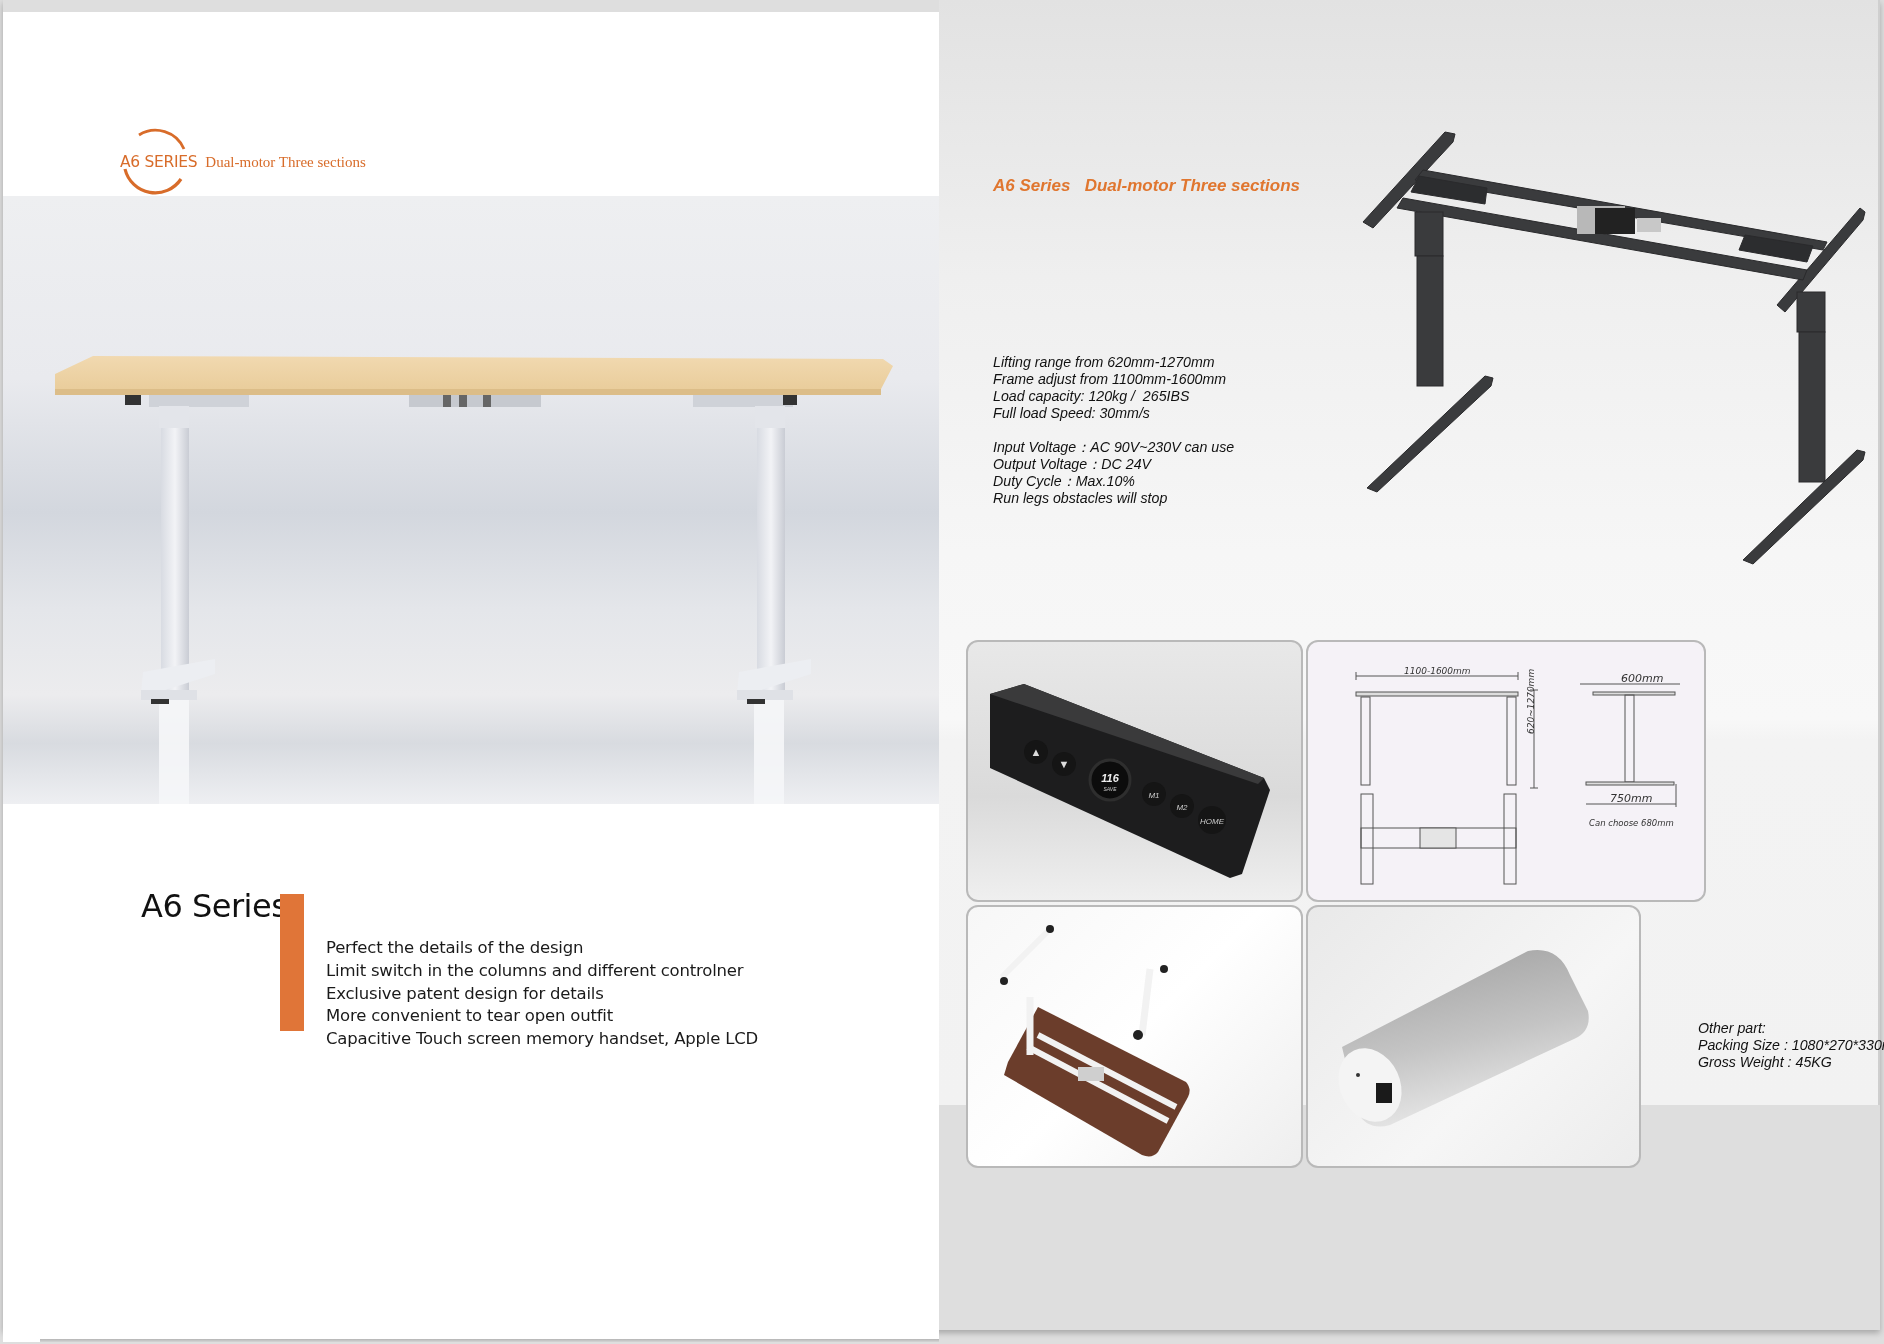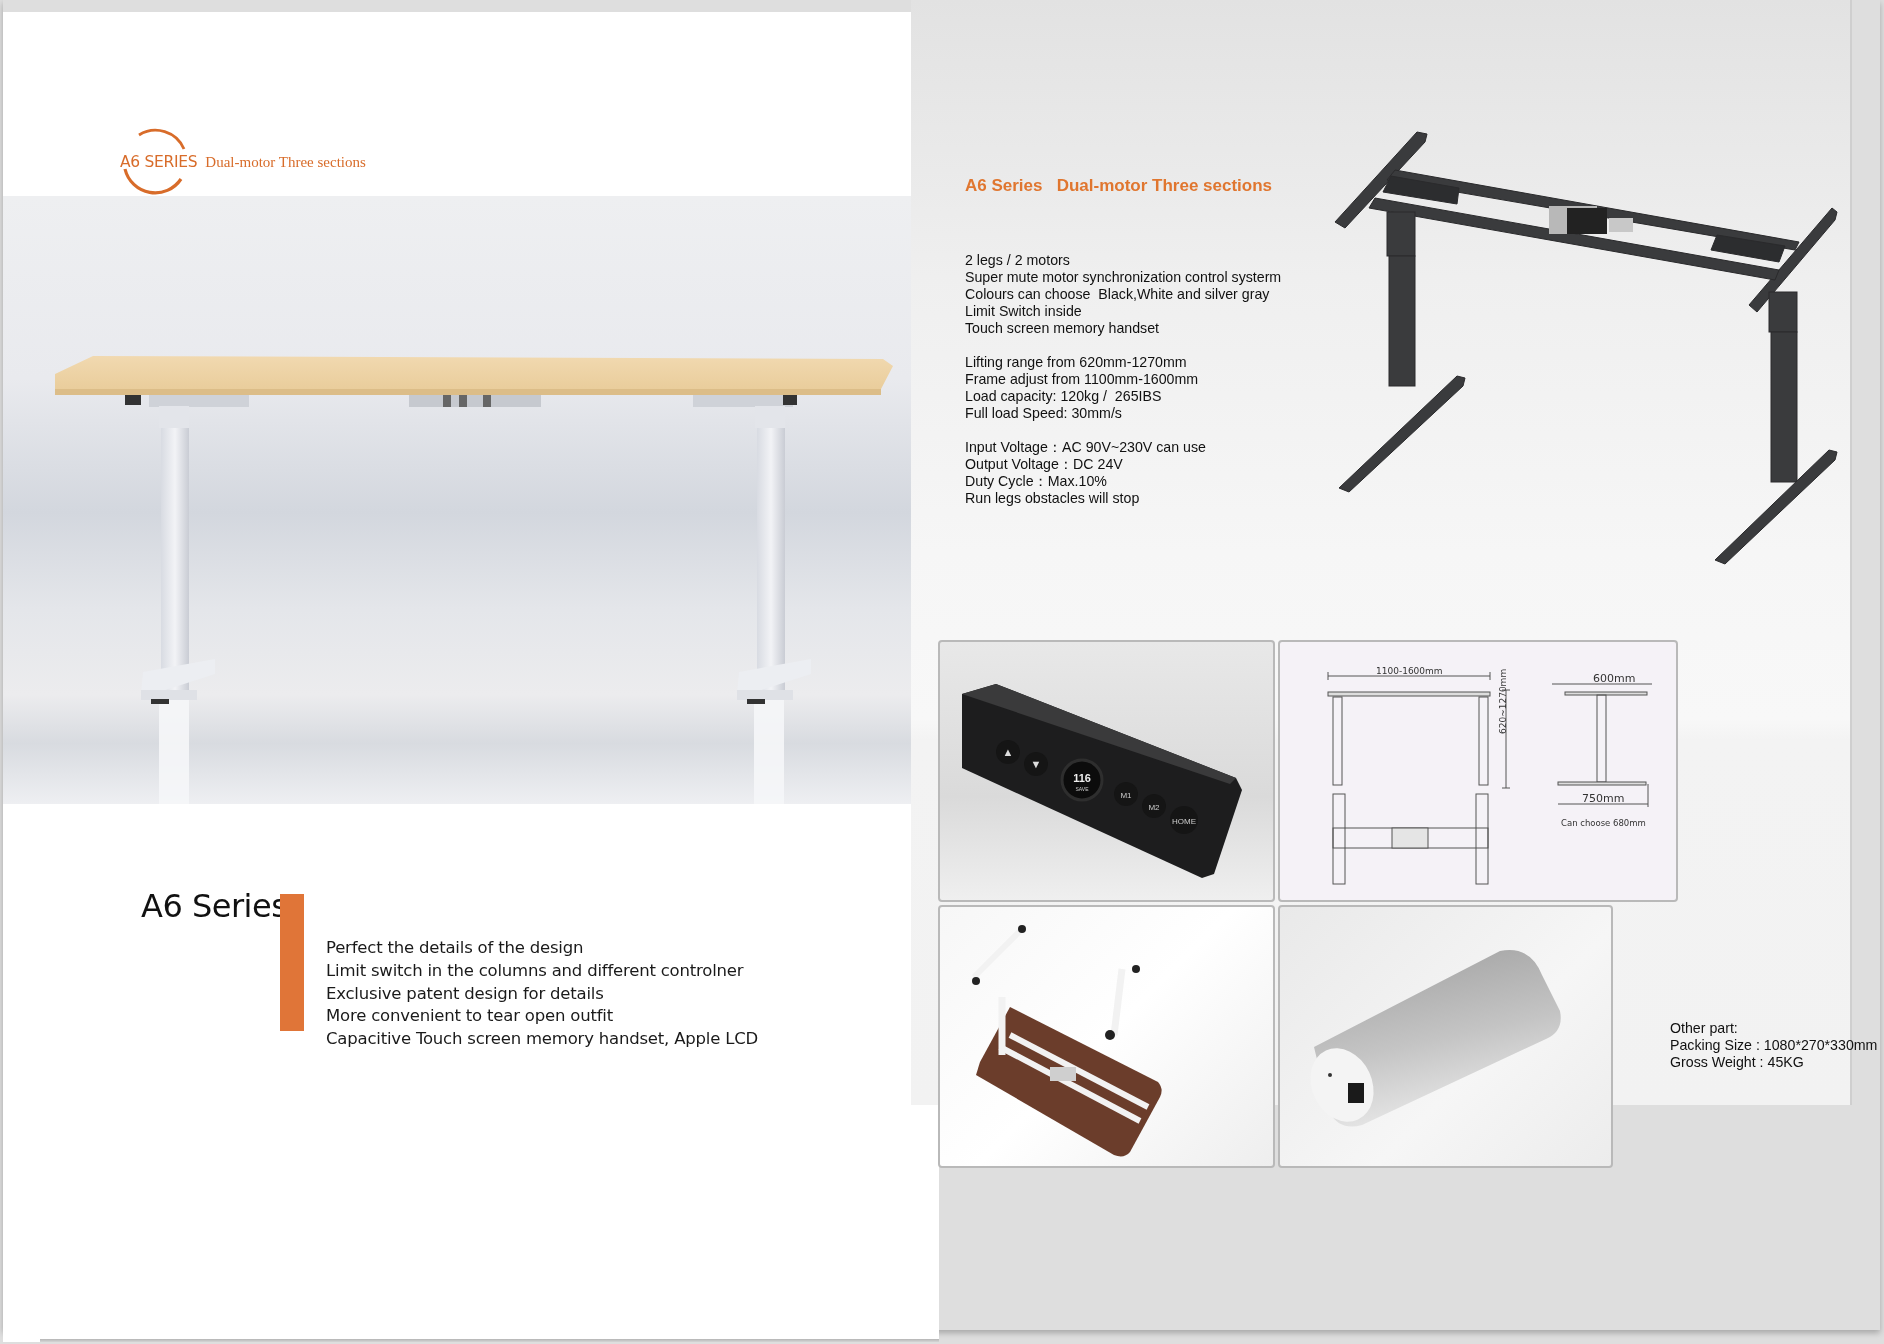--- a/index.html
+++ b/index.html
@@ -55,40 +55,41 @@
   }
   .features {
     position: absolute; left: 323px; top: 890px; list-style: none; margin-top: 35px;
   }
   .features li {
     font-family: "DejaVu Sans", sans-serif; font-size: 16.5px; color: #1a1a1a;
     height: 22.8px; line-height: 22px; letter-spacing: -0.2px;
   }
   
   .page-right {
-    position: absolute; left: 908px; top: 0; width: 941px; height: 1105px;
+    position: absolute; left: 936px; top: 0; width: 941px; height: 1105px;
     background: linear-gradient(180deg, #e2e2e2 0%, #efefef 25%, #f6f6f6 50%, #f8f8f8 65%, #f3f3f3 67%, #f2f2f2 100%);
     border-right: 2px solid #cfcfcf;
+    font-style: italic;
   }
   .r-title {
     position: absolute; left: 54px; top: 176px;
     font-family: "Liberation Sans", sans-serif; font-weight: bold;
     font-size: 17px; color: #e0762f; white-space: pre;
   }
   .spec-group { position: absolute; left: 54px; }
   .spec-group div {
     font-family: "Liberation Sans", sans-serif; font-size: 14.2px; color: #111;
     height: 17px; line-height: 17px; white-space: pre;
   }
   .g1 { top: 252px; }
   .g2 { top: 354px; }
   .g3 { top: 439px; }
   .frame-img { position: absolute; left: 406px; top: 120px; width: 554px; height: 460px; }
   .card {
-    position: absolute; border: 2px solid #b9b9b9; border-radius: 4px; overflow: hidden;
+    position: absolute; border: 2px solid #b9b9b9; border-radius: 12px; overflow: hidden;
   }
   .card svg { position: absolute; left: 0; top: 0; }
   .card-handset { left: 27px; top: 640px; width: 337px; height: 262px;
     background: linear-gradient(180deg, #e8e8e8, #dadada 60%, #efefef); }
   .card-drawing { left: 367px; top: 640px; width: 400px; height: 262px; background: #f5f2f7; }
   .card-underside { left: 27px; top: 905px; width: 337px; height: 263px;
     background: linear-gradient(135deg, #f7f7f7, #ffffff 50%, #eeeeee); }
   .card-controlbox { left: 367px; top: 905px; width: 335px; height: 263px;
     background: linear-gradient(135deg, #e9e9e9, #f6f6f6 60%, #ececec); }
   .draw-label {
@@ -168,27 +169,20 @@
       <li>More convenient to tear open outfit</li>
       <li>Capacitive Touch screen memory handset, Apple LCD</li>
     </ul>
     <div class="left-bottom-line"></div>
   </div>
 
   <div class="page-right">
 
     <div class="r-title">A6 Series   Dual-motor Three sections</div>
 
-    <div class="spec-group g1">
-      <div>2 legs / 2 motors</div>
-      <div>Super mute motor synchronization control systerm</div>
-      <div>Colours can choose  Black,White and silver gray</div>
-      <div>Limit Switch inside</div>
-      <div>Touch screen memory handset</div>
-    </div>
     <div class="spec-group g2">
       <div>Lifting range from 620mm-1270mm</div>
       <div>Frame adjust from 1100mm-1600mm</div>
       <div>Load capacity: 120kg /  265IBS</div>
       <div>Full load Speed: 30mm/s</div>
     </div>
     <div class="spec-group g3">
       <div>Input Voltage：AC 90V~230V can use</div>
       <div>Output Voltage：DC 24V</div>
       <div>Duty Cycle：Max.10%</div>

